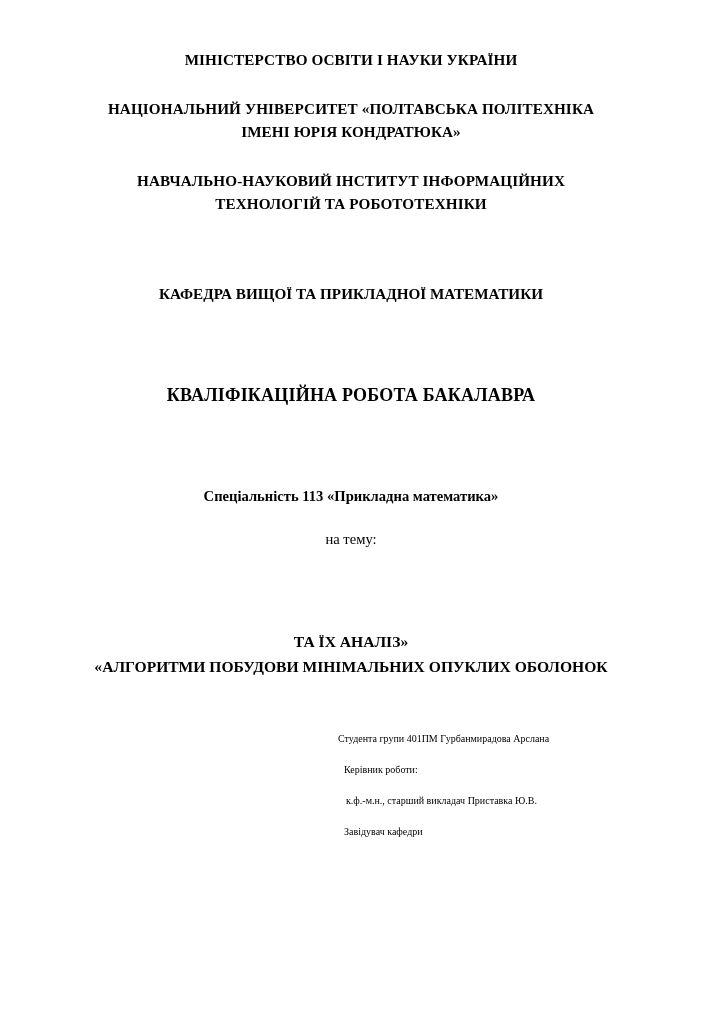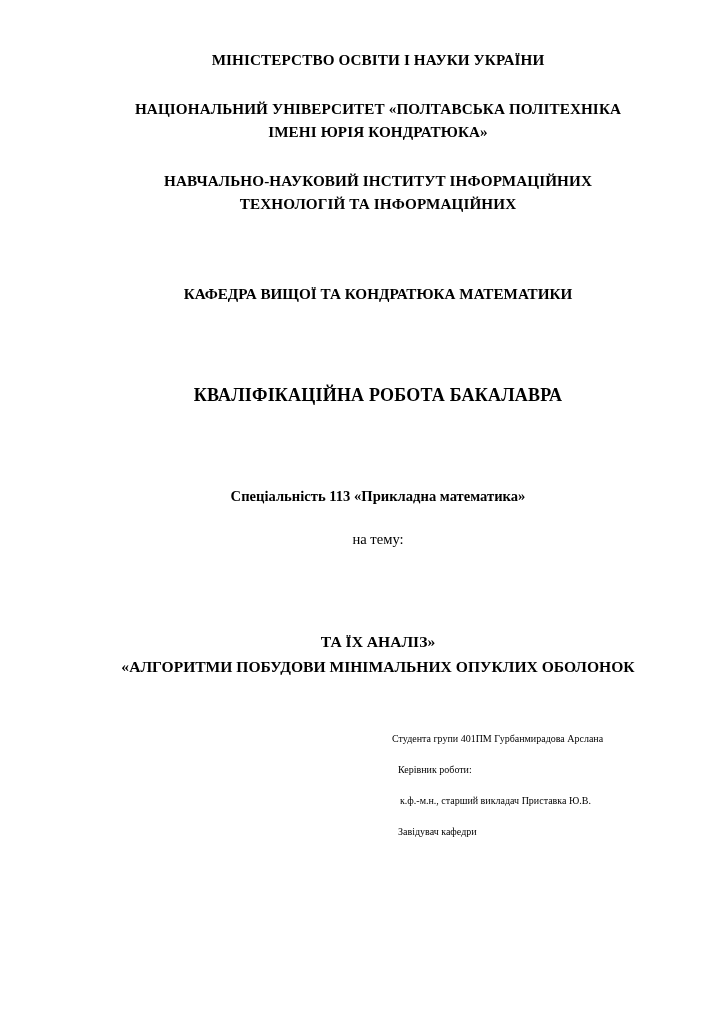--- a/index.html
+++ b/index.html
@@ -12,21 +12,21 @@
     height: 1024px;
     font-family: "Liberation Serif", serif;
     color: #000000;
     overflow: hidden;
   }
   .page {
     position: relative;
     width: 724px;
     height: 1024px;
     box-sizing: border-box;
-    padding: 48px 60px 40px 92px;
+    padding: 48px 60px 40px 38px;
   }
   .center {
     text-align: center;
   }
   .line {
     line-height: 1.52;
   }
   .header-block {
     font-size: 15.2px;
     font-weight: bold;
@@ -86,27 +86,27 @@
 
 <div class="page">
 
   <div class="header-block">
     <div class="row center line">МІНІСТЕРСТВО ОСВІТИ І НАУКИ УКРАЇНИ</div>
     <div class="gap-md"></div>
     <div class="row center line">НАЦІОНАЛЬНИЙ УНІВЕРСИТЕТ «ПОЛТАВСЬКА ПОЛІТЕХНІКА</div>
     <div class="row center line">ІМЕНІ ЮРІЯ КОНДРАТЮКА»</div>
     <div class="gap-md"></div>
     <div class="row center line">НАВЧАЛЬНО-НАУКОВИЙ ІНСТИТУТ ІНФОРМАЦІЙНИХ</div>
-    <div class="row center line">ТЕХНОЛОГІЙ ТА ІНФОРМАЦІЙНИХ</div>
+    <div class="row center line">ТЕХНОЛОГІЙ ТА РОБОТОТЕХНІКИ</div>
   </div>
 
   <div class="gap-xl"></div>
   <div class="gap-sm"></div>
 
-  <div class="dept">КАФЕДРА ВИЩОЇ ТА КОНДРАТЮКА МАТЕМАТИКИ</div>
+  <div class="dept">КАФЕДРА ВИЩОЇ ТА ПРИКЛАДНОЇ МАТЕМАТИКИ</div>
 
   <div class="gap-xl"></div>
   <div class="gap-md"></div>
 
   <div class="worktype">КВАЛІФІКАЦІЙНА РОБОТА БАКАЛАВРА</div>
 
   <div class="gap-xl"></div>
   <div class="gap-md"></div>
 
   <div class="specialty">Спеціальність 113 «Прикладна математика»</div>

